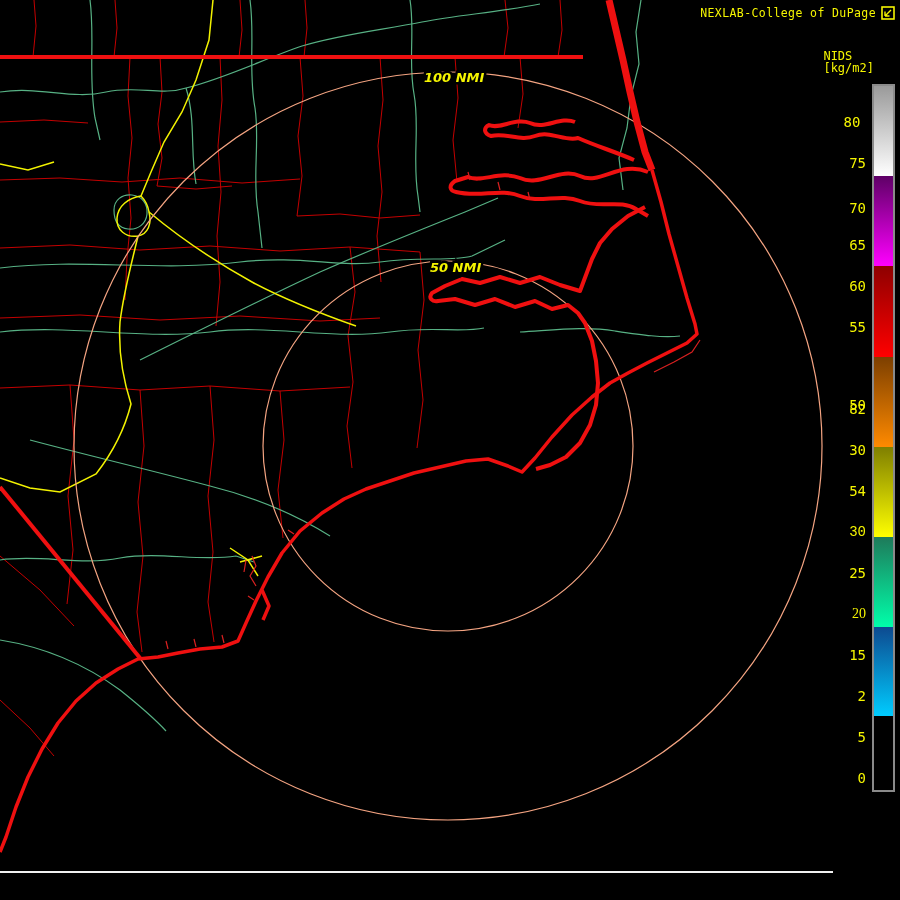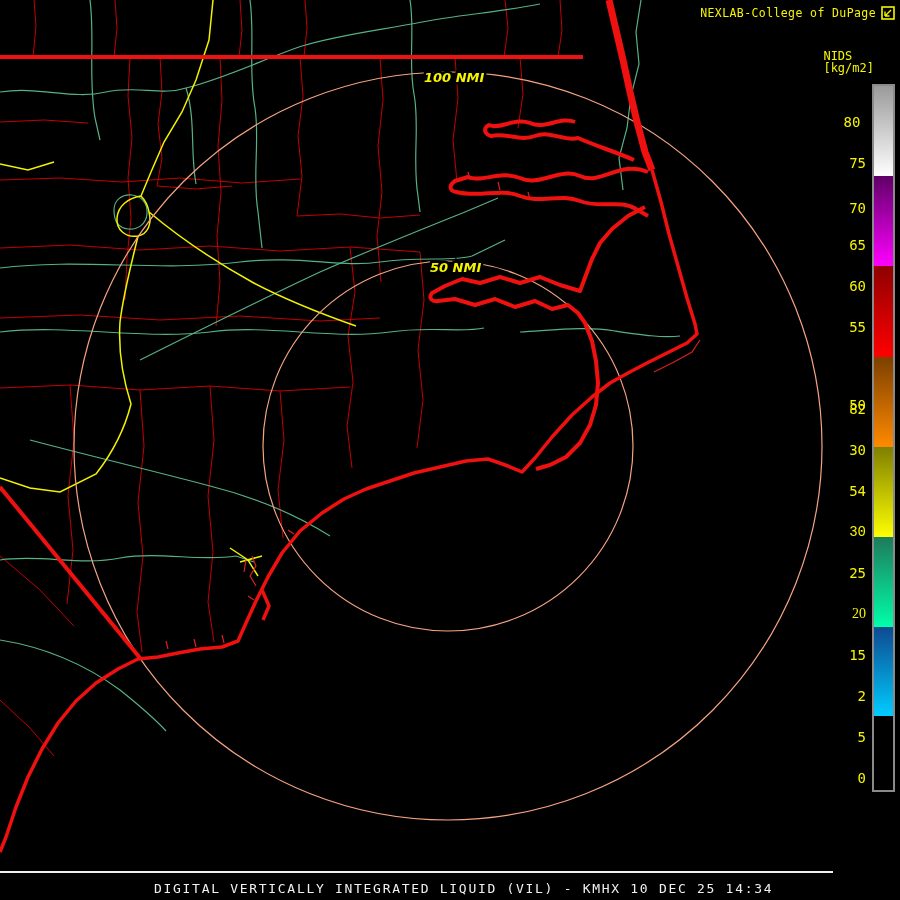--- a/index.html
+++ b/index.html
@@ -166,15 +166,14 @@
       <div class="cbar-tick" style="top: 524px; font-family: Liberation Mono, monospace;">30</div>
       <div class="cbar-tick" style="top: 565px; text-align: right;">25</div>
       <div class="cbar-tick" style="top: 606px; font-family: Liberation Serif, serif;">20</div>
       <div class="cbar-tick" style="top: 647px;">15</div>
       <div class="cbar-tick" style="top: 688px;">2</div>
       <div class="cbar-tick" style="top: 729px;">5</div>
       <div class="cbar-tick" style="top: 770px;">0</div>
     </div>
 
   <div id="footer-line"></div>
-  <div id="footer-caption">DIGITAL VERTICALLY INTEGRATED LIQUID (VIL) - KMHX 10 DEC 25 14:34</div>
 
 </div>
 
 </body></html>

